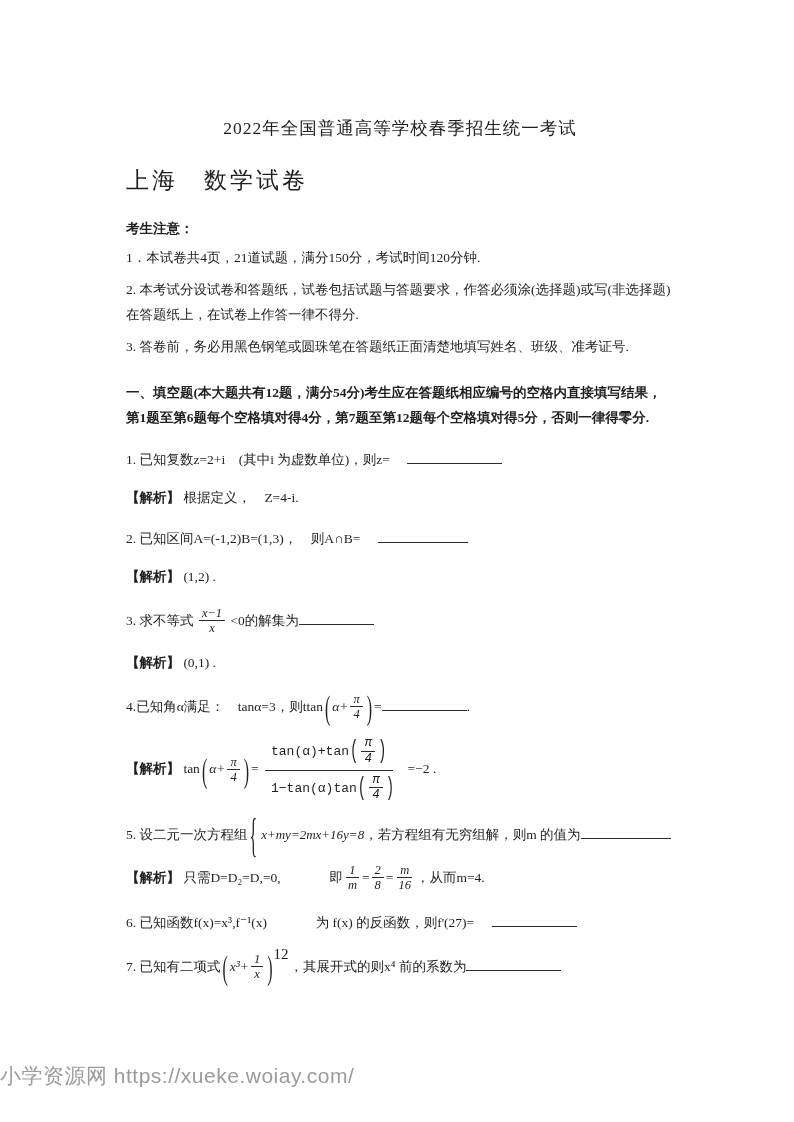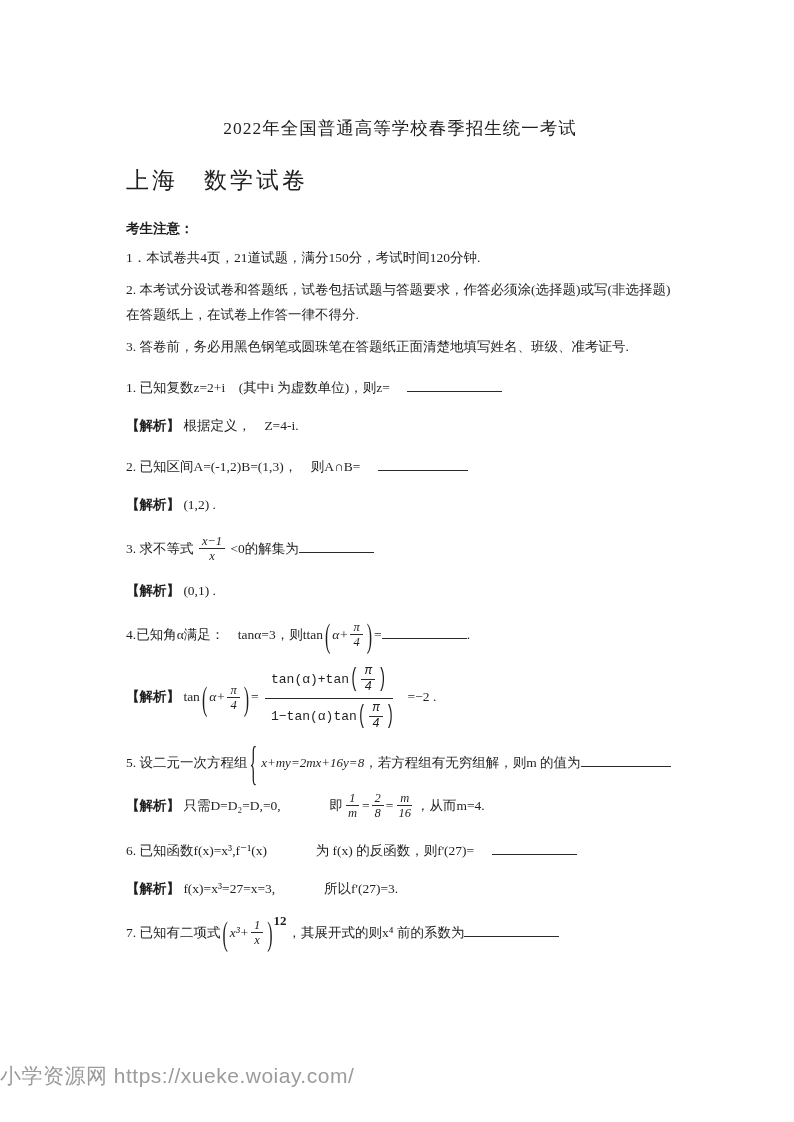--- a/index.html
+++ b/index.html
@@ -34,39 +34,40 @@
   
   .bigfrac { display:inline-flex; flex-direction:column; align-items:flex-start; vertical-align:middle; margin:0 3px; font-size:13px;font-family:Liberation Mono, monospace; }
   .bigfrac .bfn { border-bottom:1px solid #2b2b2b; padding:0 6px 3px; }
   .bigfrac .bfd { padding:3px 6px 0; }
   
   .bp { display:inline-block; font-size:16px; transform:scaleY(2.1); vertical-align:middle; margin:0 2px; font-weight:300; }
   .bp-sm { display:inline-block; font-size:14px; transform:scaleY(1.9); vertical-align:middle; margin:0 1px; font-weight:300; }
   .brace { display:inline-block; font-size:16px; transform:scaleY(2.9); vertical-align:middle; margin:0 4px 0 2px; font-weight:300; }
   .sys { display:inline-flex; flex-direction:row; align-items:flex-start; vertical-align:middle;
          font-style:italic; font-size:13px; line-height:1.55; }
-  .exp { display:inline-block; font-size:13px; position:relative; top:-12px; left:-1px; font-style:normal;font-weight:bold; }
+  .exp { display:inline-block; font-size:15px; position:relative; top:-12px; left:-1px; font-style:normal; }
   .mi { font-style:italic; }
   .footer { position:absolute; left:0; right:0; bottom:32px; 
             font-family:"Liberation Sans","DejaVu Sans",sans-serif;
             font-size:21px; color:#9b9b9b; letter-spacing:0.5px; }
 </style>
 </head>
 <body>
 
 <div class="content">
 
   <div class="title">2022年全国普通高等学校春季招生统一考试</div>
   <div class="subtitle">上海　数学试卷</div>
 
   <div class="notice-label">考生注意：</div>
   <p class="notice-item">1．本试卷共4页，21道试题，满分150分，考试时间120分钟.</p>
   <p class="notice-item">2. 本考试分设试卷和答题纸，试卷包括试题与答题要求，作答必须涂(选择题)或写(非选择题)在答题纸上，在试卷上作答一律不得分.</p>
   <p class="notice-item">3. 答卷前，务必用黑色钢笔或圆珠笔在答题纸正面清楚地填写姓名、班级、准考证号.</p>
 
+  <p class="section">一、填空题(本大题共有12题，满分54分)考生应在答题纸相应编号的空格内直接填写结果，第1题至第6题每个空格填对得4分，第7题至第12题每个空格填对得5分，否则一律得零分.</p>
 
   <p class="q">
     <span>1. 已知复数z=2+i　(其中i 为虚数单位)，则z=</span>
     <span class="blank w95 ml14"></span>
   </p>
   <p class="ans">
     <span class="lbl">【解析】</span>
     <span>根据定义，　Z=4-i.</span>
   </p>
 
@@ -142,26 +143,20 @@
         <span class="fd">16</span>
       </span><span>，从而m=4.</span>
   </p>
 
   <p class="q">
     <span>6. 已知函数f(x)=x³,f⁻¹(x)</span>
     <span class="gap42"></span>
     <span>为 f(x) 的反函数，则f'(27)=</span>
     <span class="blank w85 ml14"></span>
   </p>
-  <p class="ans">
-    <span class="lbl">【解析】</span>
-    <span>f(x)=x³=27=x=3,</span>
-    <span class="gap42"></span>
-    <span>所以f'(27)=3.</span>
-  </p>
 
   <p class="q">
     <span>7. 已知有二项式</span><span class="bp">(</span><span class="mi">x³+</span><span class="frac">
         <span class="fn">1</span>
         <span class="fd">x</span>
       </span><span class="bp">)</span><span class="exp">12</span><span>，其展开式的则x⁴ 前的系数为</span><span class="blank w95"></span>
   </p>
 
 </div>
 

